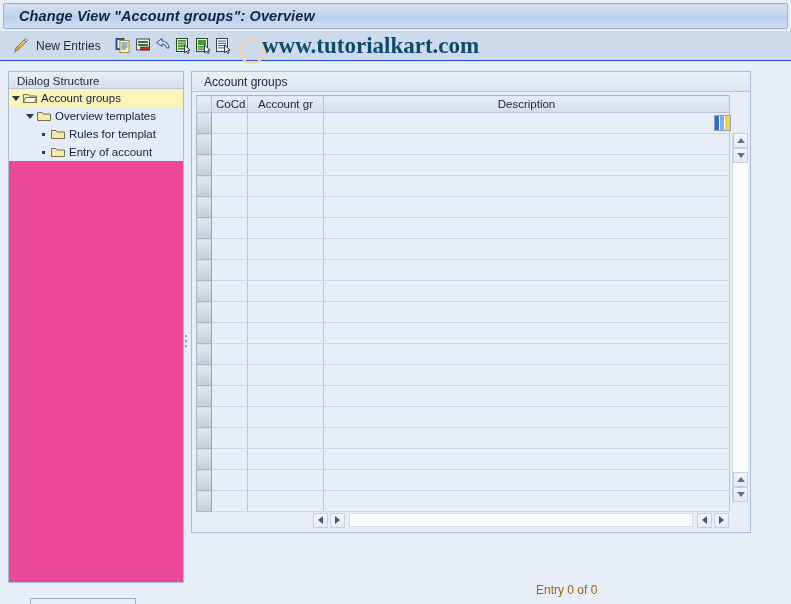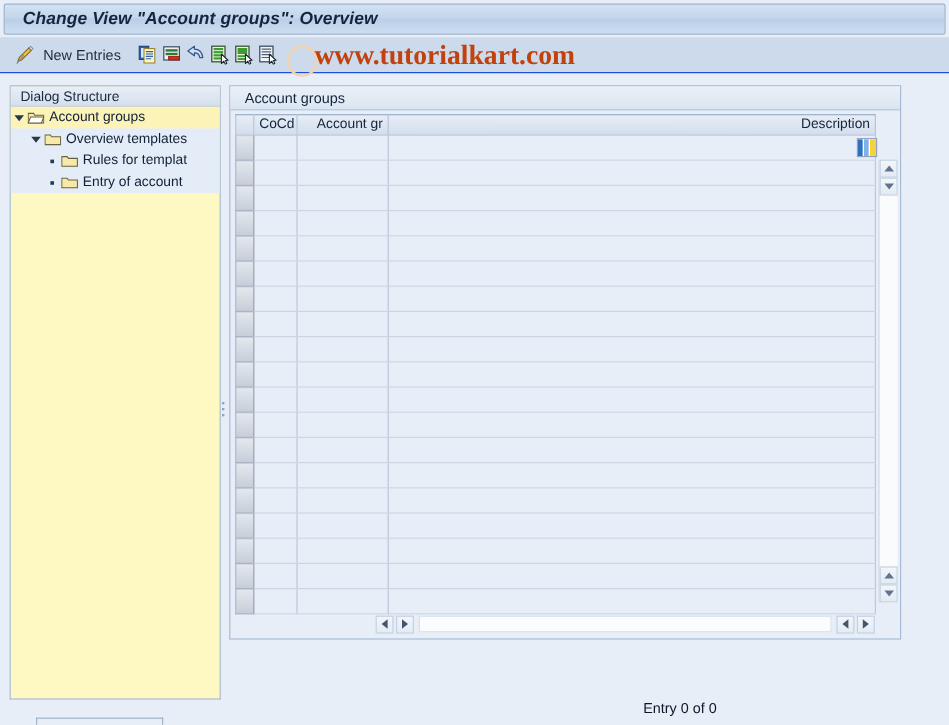--- a/index.html
+++ b/index.html
@@ -75,39 +75,39 @@
     align-items: center;
     justify-content: center;
   }
 
   .watermark {
     position: absolute;
     left: 262px; top: 33px;
     font-family: "Liberation Serif", serif;
     font-size: 23px;
     font-weight: bold;
-    color: #c2410c;
+    color: #0c4a6e;
     white-space: nowrap;
     pointer-events: none;
   }
   .wm-circle {
     position: absolute;
     left: 239px; top: 38px;
     width: 22px; height: 22px;
     border: 2px solid #f3d3ae;
     border-radius: 50%;
     pointer-events: none;
   }
 
   
   .tree-panel {
     position: absolute;
     left: 8px; top: 71px;
     width: 176px; height: 512px;
-    background: #fef9c3;
+    background: #ec4899;
     border: 1px solid #a8bcd5;
     border-top: none;
     box-sizing: border-box;
   }
   .tree-header {
     height: 18px;
     background: linear-gradient(to bottom, #e9eff7 0%, #d5dfed 100%);
     border-bottom: 1px solid #b5c6dc;
     border-top: 1px solid #a8bcd5;
     font-size: 11.5px;
@@ -206,21 +206,21 @@
     left: 4px; top: 3px;
   }
   table.grid th {
     height: 17px;
     background: linear-gradient(to bottom, #e7edf6 0%, #d2dded 100%);
     border: 1px solid #b3c4da;
     border-top: 1px solid #9fb4cf;
     font-weight: normal;
     font-size: 11.5px;
     color: #16243b;
-    text-align: right;
+    text-align: center;
     padding: 0 4px;
     box-sizing: border-box;
     white-space: nowrap;
     overflow: hidden;
   }
   table.grid th.selcol {
     width: 15px; padding: 0;
     background: linear-gradient(to bottom, #e7edf6 0%, #d2dded 100%);
   }
   table.grid td {
@@ -327,21 +327,21 @@
     flex: 1;
     text-align: center;
     font-size: 11.5px;
     color: #6d6a5c;
     padding-right: 14px;
   }
   .entry-status {
     position: absolute;
     left: 536px; top: 583px;
     font-size: 12px;
-    color: #0f172a;
+    color: #a16207;
     white-space: nowrap;
   }
 
   .status-stub {
     position: absolute;
     left: 30px; top: 598px;
     width: 106px; height: 8px;
     background: #e8eef7;
     border: 1px solid #9fb2c9;
     border-bottom: none;

